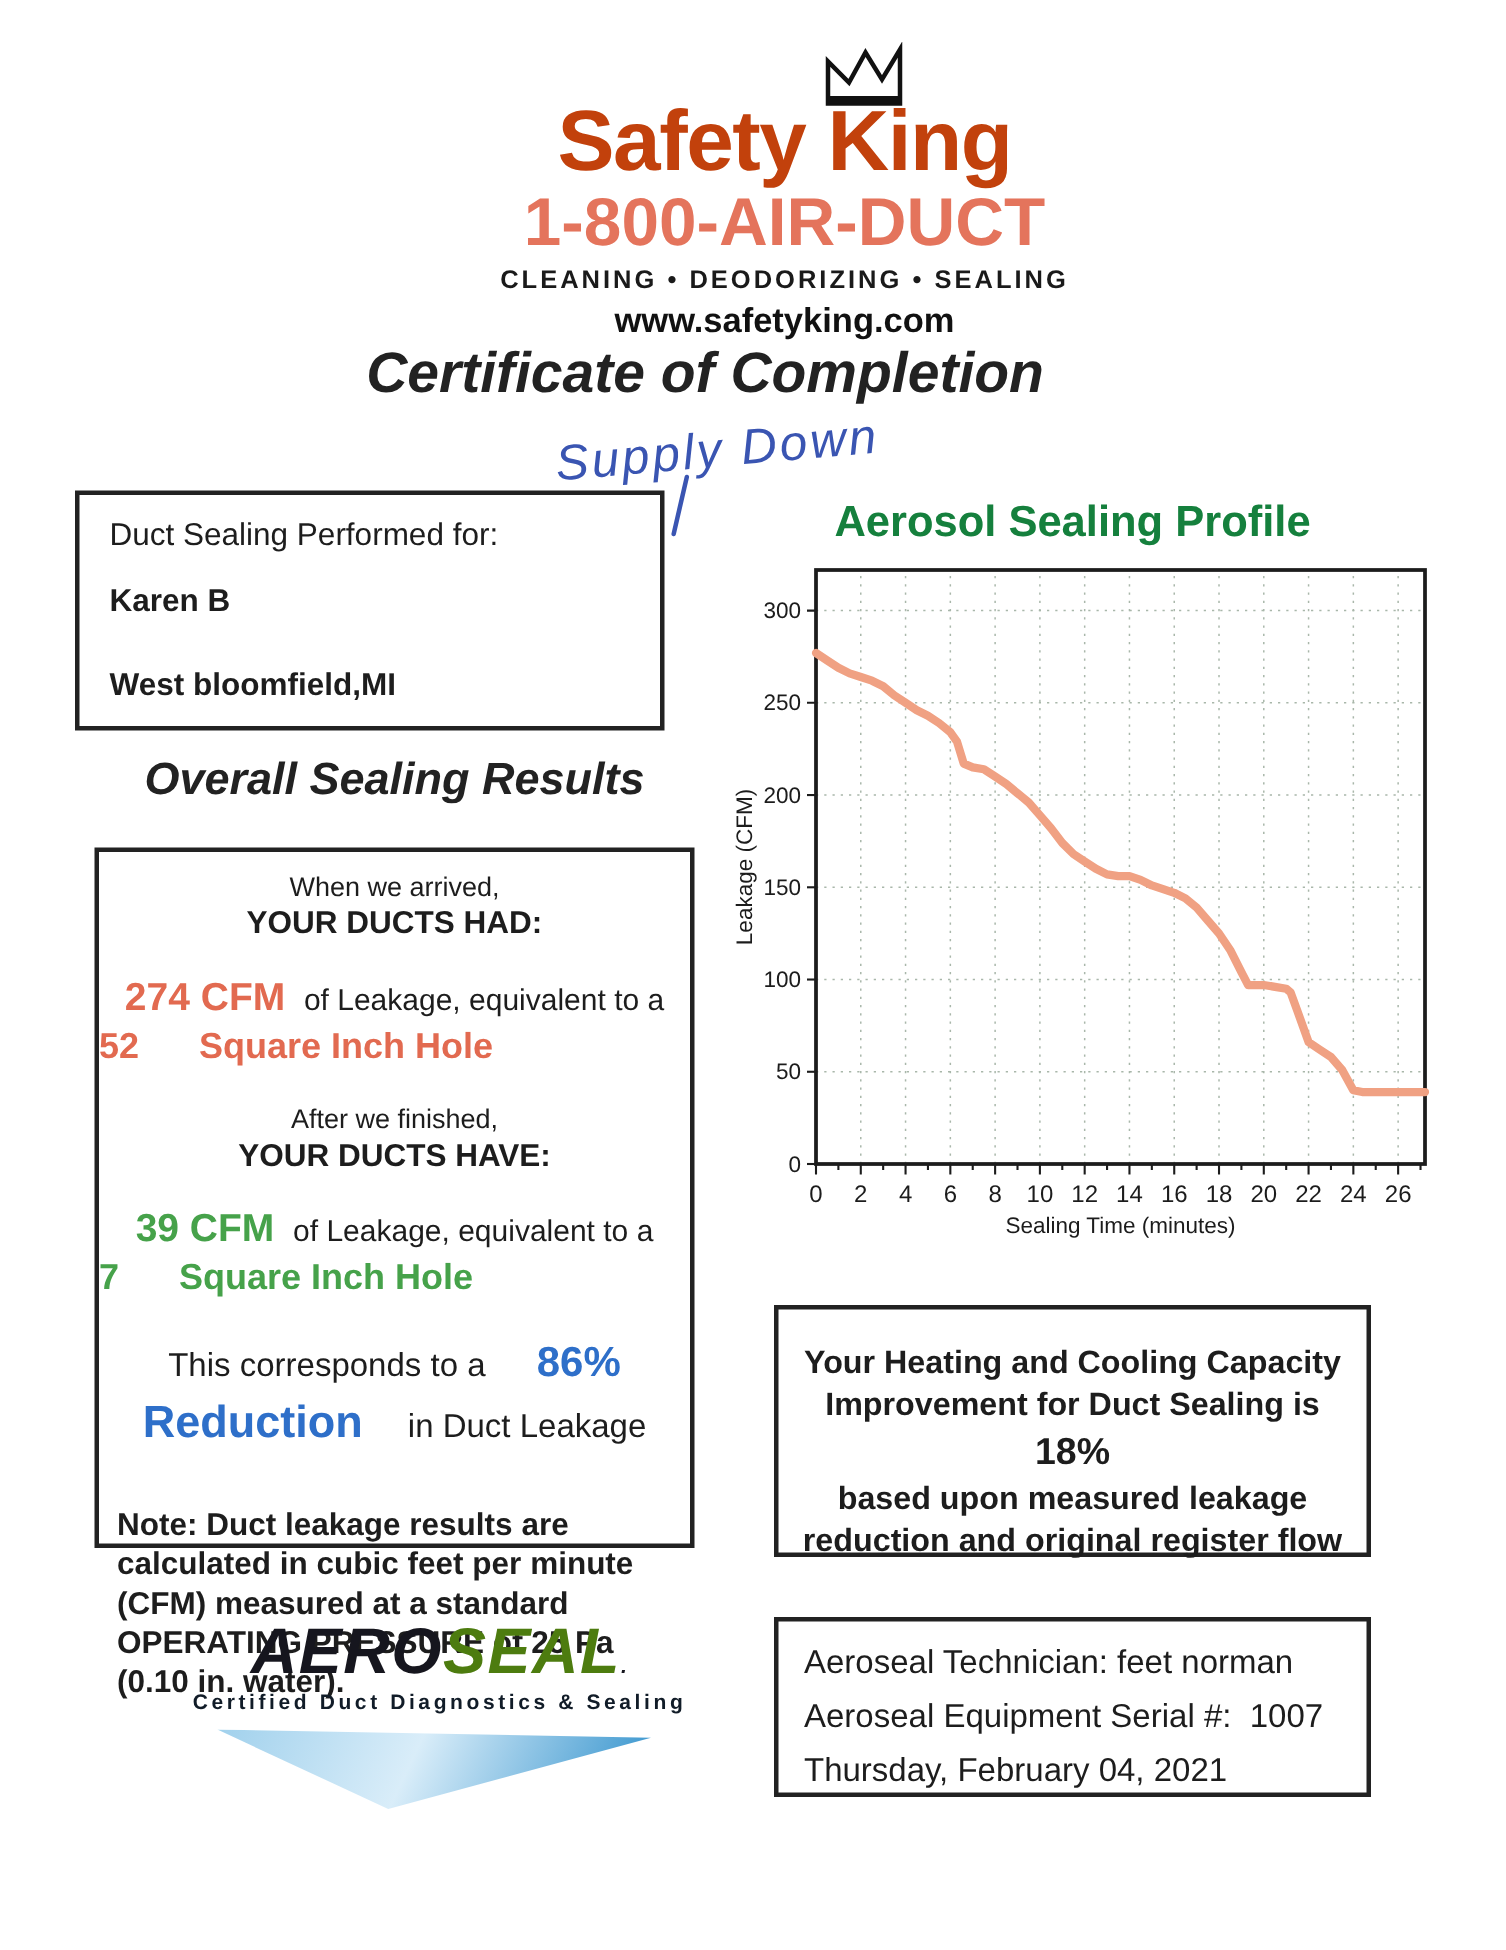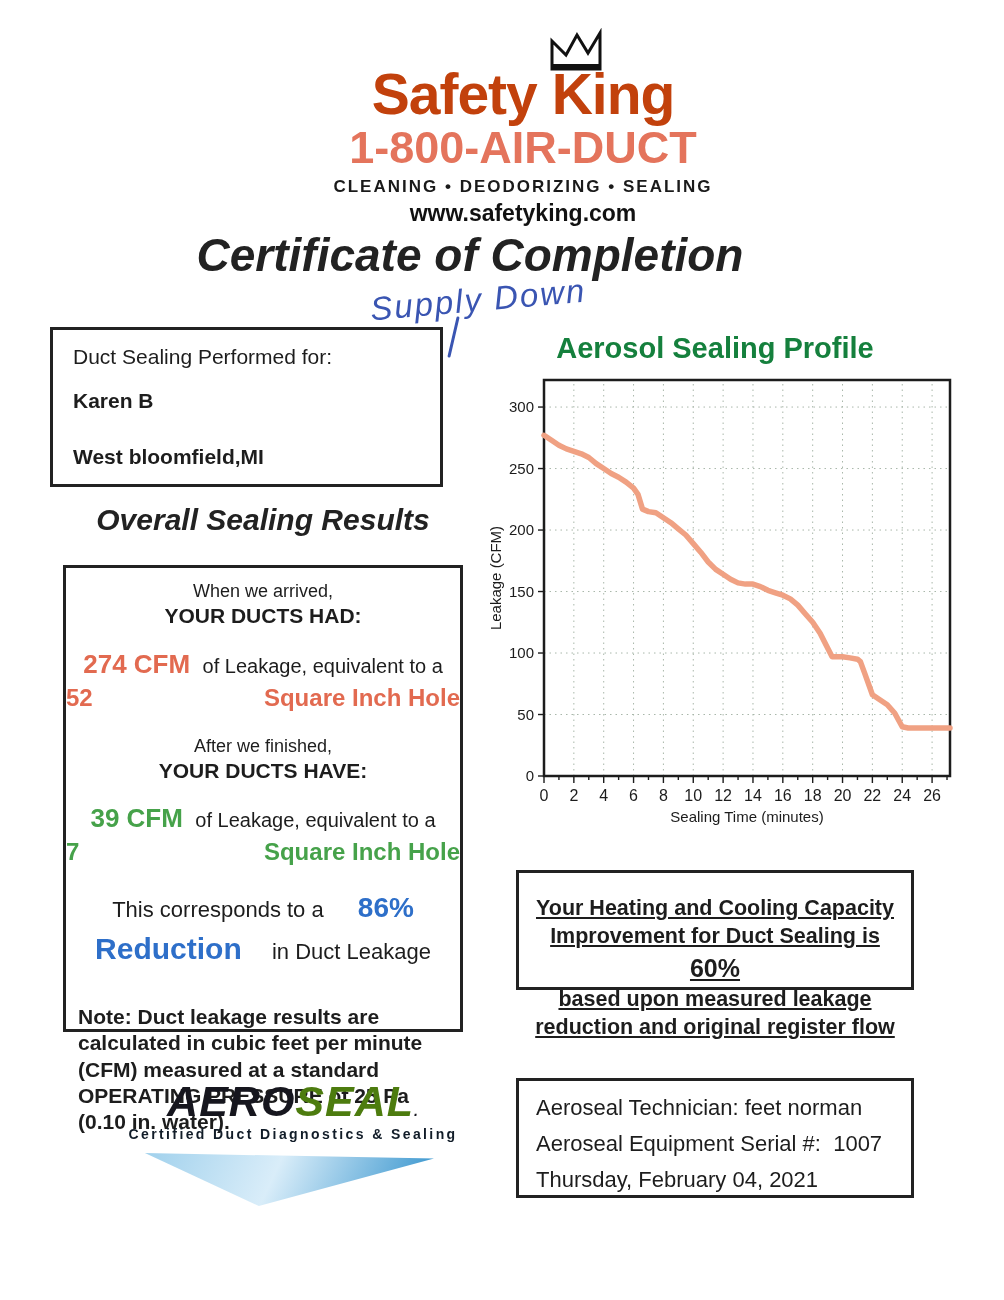--- a/index.html
+++ b/index.html
@@ -12,21 +12,21 @@
   
   .logo-block{top:28px;left:318px;width:410px;text-align:center;}
   .crown{position:absolute;left:228px;top:0;width:60px;height:48px;}
   .brand{margin-top:38px;font-size:57px;font-weight:bold;letter-spacing:-1px;
          color:#c2410c;line-height:1.0;}
   .phone{font-size:45px;font-weight:bold;letter-spacing:0px;color:#e4745c;line-height:1.0;margin-top:2px;}
   .services{font-size:17px;font-weight:bold;letter-spacing:2px;color:#1a1a1a;margin-top:7px;}
   .website{font-size:23px;font-weight:bold;color:#111;margin-top:3px;}
   
   .cert-title{top:228px;left:130px;width:680px;text-align:center;
-              font-size:46px;font-weight:bold;font-style:italic;color:#222;}
+              font-size:38px;font-weight:bold;font-style:italic;color:#222;}
   .handwriting{top:281px;left:370px;font-size:33px;font-style:italic;
                color:#3a55b2;transform:rotate(-5deg);letter-spacing:2px;white-space:nowrap;}
   .pen-tail{top:316px;left:452px;width:3px;height:42px;background:#3a55b2;
             transform:rotate(13deg);border-radius:2px;}
   
   .box{border:3px solid #222;background:#fff;box-sizing:border-box;}
   .customer-box{top:327px;left:50px;width:393px;height:160px;padding:15px 20px;}
   .customer-box .lab{font-size:21px;}
   .customer-box .nm{font-size:21px;font-weight:bold;margin-top:20px;}
   .customer-box .loc{font-size:21px;font-weight:bold;margin-top:32px;}
@@ -34,21 +34,21 @@
                    font-size:30px;font-weight:bold;font-style:italic;color:#222;}
   .results-box{top:565px;left:63px;width:400px;height:467px;padding-top:13px;text-align:center;}
   .r{font-size:18px;line-height:1.22;}
   .r-bold{font-size:21px;font-weight:bold;line-height:1.22;}
   .row-cfm{margin-top:20px;}
   .cfm-val{font-size:26px;font-weight:bold;}
   .coral{color:#e26a50;}
   .green{color:#46a24a;}
   .blue{color:#2e6fc9;}
   .equiv{font-size:20px;margin-left:8px;}
-  .row-hole{margin-top:4px;display:flex;justify-content:space-between;gap:75px;}
+  .row-hole{margin-top:4px;display:flex;justify-content:flex-start;gap:40px;}
   .hole-num{font-size:24px;font-weight:bold;}
   .hole-lab{font-size:24px;font-weight:bold;}
   .row-after{margin-top:24px;}
   .row-corr{margin-top:26px;font-size:22px;}
   .pct{font-size:28px;font-weight:bold;margin-left:28px;}
   .row-red{margin-top:8px;font-size:22px;}
   .red-word{font-size:30px;font-weight:bold;margin-right:24px;}
   .note{margin-top:38px;padding:0 12px;text-align:left;font-size:21px;
         font-weight:bold;line-height:1.25;}
   
@@ -56,22 +56,22 @@
                font-size:29px;font-weight:bold;color:#15803d;}
   .chart-svg{top:366px;left:486px;}
   .grid{stroke:#a9b7aa;stroke-width:1;stroke-dasharray:1.5 4;}
   .frame{fill:none;stroke:#1c1c1c;stroke-width:2.5;}
   .tick{stroke:#1c1c1c;stroke-width:1.4;}
   .ylab{font:15px "Liberation Sans",sans-serif;text-anchor:end;fill:#1c1c1c;}
   .xlab{font:16px "Liberation Sans",sans-serif;text-anchor:middle;fill:#1c1c1c;}
   .axlabel{font:15px "Liberation Sans",sans-serif;text-anchor:middle;fill:#1c1c1c;}
   .dataline{fill:none;stroke-width:5.5;stroke-linejoin:round;stroke-linecap:round;}
   
-  .capacity-box{top:870px;left:516px;width:398px;height:120px;text-align:center;
-                padding-top:22px;text-decoration:underline;}
+  .capacity-box{top:870px;left:516px;width:398px;height:168px;text-align:center;
+                padding-top:22px;}
   .cap-line{font-size:21.5px;font-weight:bold;line-height:1.3;}
   .cap-pct{font-size:25px;font-weight:bold;margin:3px 0;}
   
   .aeroseal{top:1080px;left:128px;width:330px;text-align:center;}
   .as-word{font-size:43px;font-weight:bold;font-style:italic;letter-spacing:1px;line-height:1.0;}
   .as-aero{color:#16161e;}
   .as-seal{color:#4d7c0f;text-align:right;}
   .as-mark{font-size:14px;color:#16161e;}
   .as-sub{font-size:14px;font-weight:bold;letter-spacing:2.4px;color:#111c28;margin-top:3px;}
   .as-swoosh{width:292px;height:54px;margin:10px auto 0 14px;
@@ -226,21 +226,21 @@
       <text x="416.2352941176471" y="435" class="xlab">24</text>
       <text x="446.0882352941177" y="435" class="xlab">26</text>
       <text x="261" y="456" class="axlabel">Sealing Time (minutes)</text>
       <text x="15" y="212" class="axlabel" transform="rotate(-90 15 212)">Leakage (CFM)</text>
       <polyline points="58.0,69.3 65.5,74.3 72.9,79.2 80.4,82.9 87.9,85.3 95.3,87.8 102.8,91.5 110.2,97.6 117.7,102.5 125.2,107.5 132.6,111.2 140.1,116.1 147.6,122.2 152.0,128.4 156.5,143.1 162.5,145.6 169.9,146.8 177.4,151.7 184.9,156.7 192.3,162.8 199.8,169.0 207.3,177.6 214.7,186.2 222.2,196.0 229.7,203.4 237.1,208.3 244.6,213.2 252.0,216.9 259.5,218.1 267.0,218.1 274.4,220.6 281.9,224.3 289.4,226.8 296.8,229.2 304.3,232.9 311.8,239.1 319.2,247.7 326.7,256.3 334.1,267.3 341.6,282.1 346.1,290.7 356.5,290.7 364.0,291.9 371.5,293.2 374.4,295.6 378.9,307.9 386.4,328.8 393.8,333.8 401.3,338.7 408.8,347.3 416.2,360.8 422.2,362.0 464.0,362.0" class="dataline" stroke="#f0a183"></polyline>
     </svg>
 
   <div class="abs box capacity-box">
     <div class="cap-line">Your Heating and Cooling Capacity</div>
     <div class="cap-line">Improvement for Duct Sealing is</div>
-    <div class="cap-pct">60%</div>
+    <div class="cap-pct">18%</div>
     <div class="cap-line">based upon measured leakage</div>
     <div class="cap-line">reduction and original register flow</div>
   </div>
 
   <div class="abs aeroseal">
     <div class="as-word">
       <span class="as-aero">AERO</span><span class="as-seal">SEAL</span><span class="as-mark">.</span>
     </div>
     <div class="as-sub">Certified Duct Diagnostics &amp; Sealing</div>
     <div class="as-swoosh"></div>

